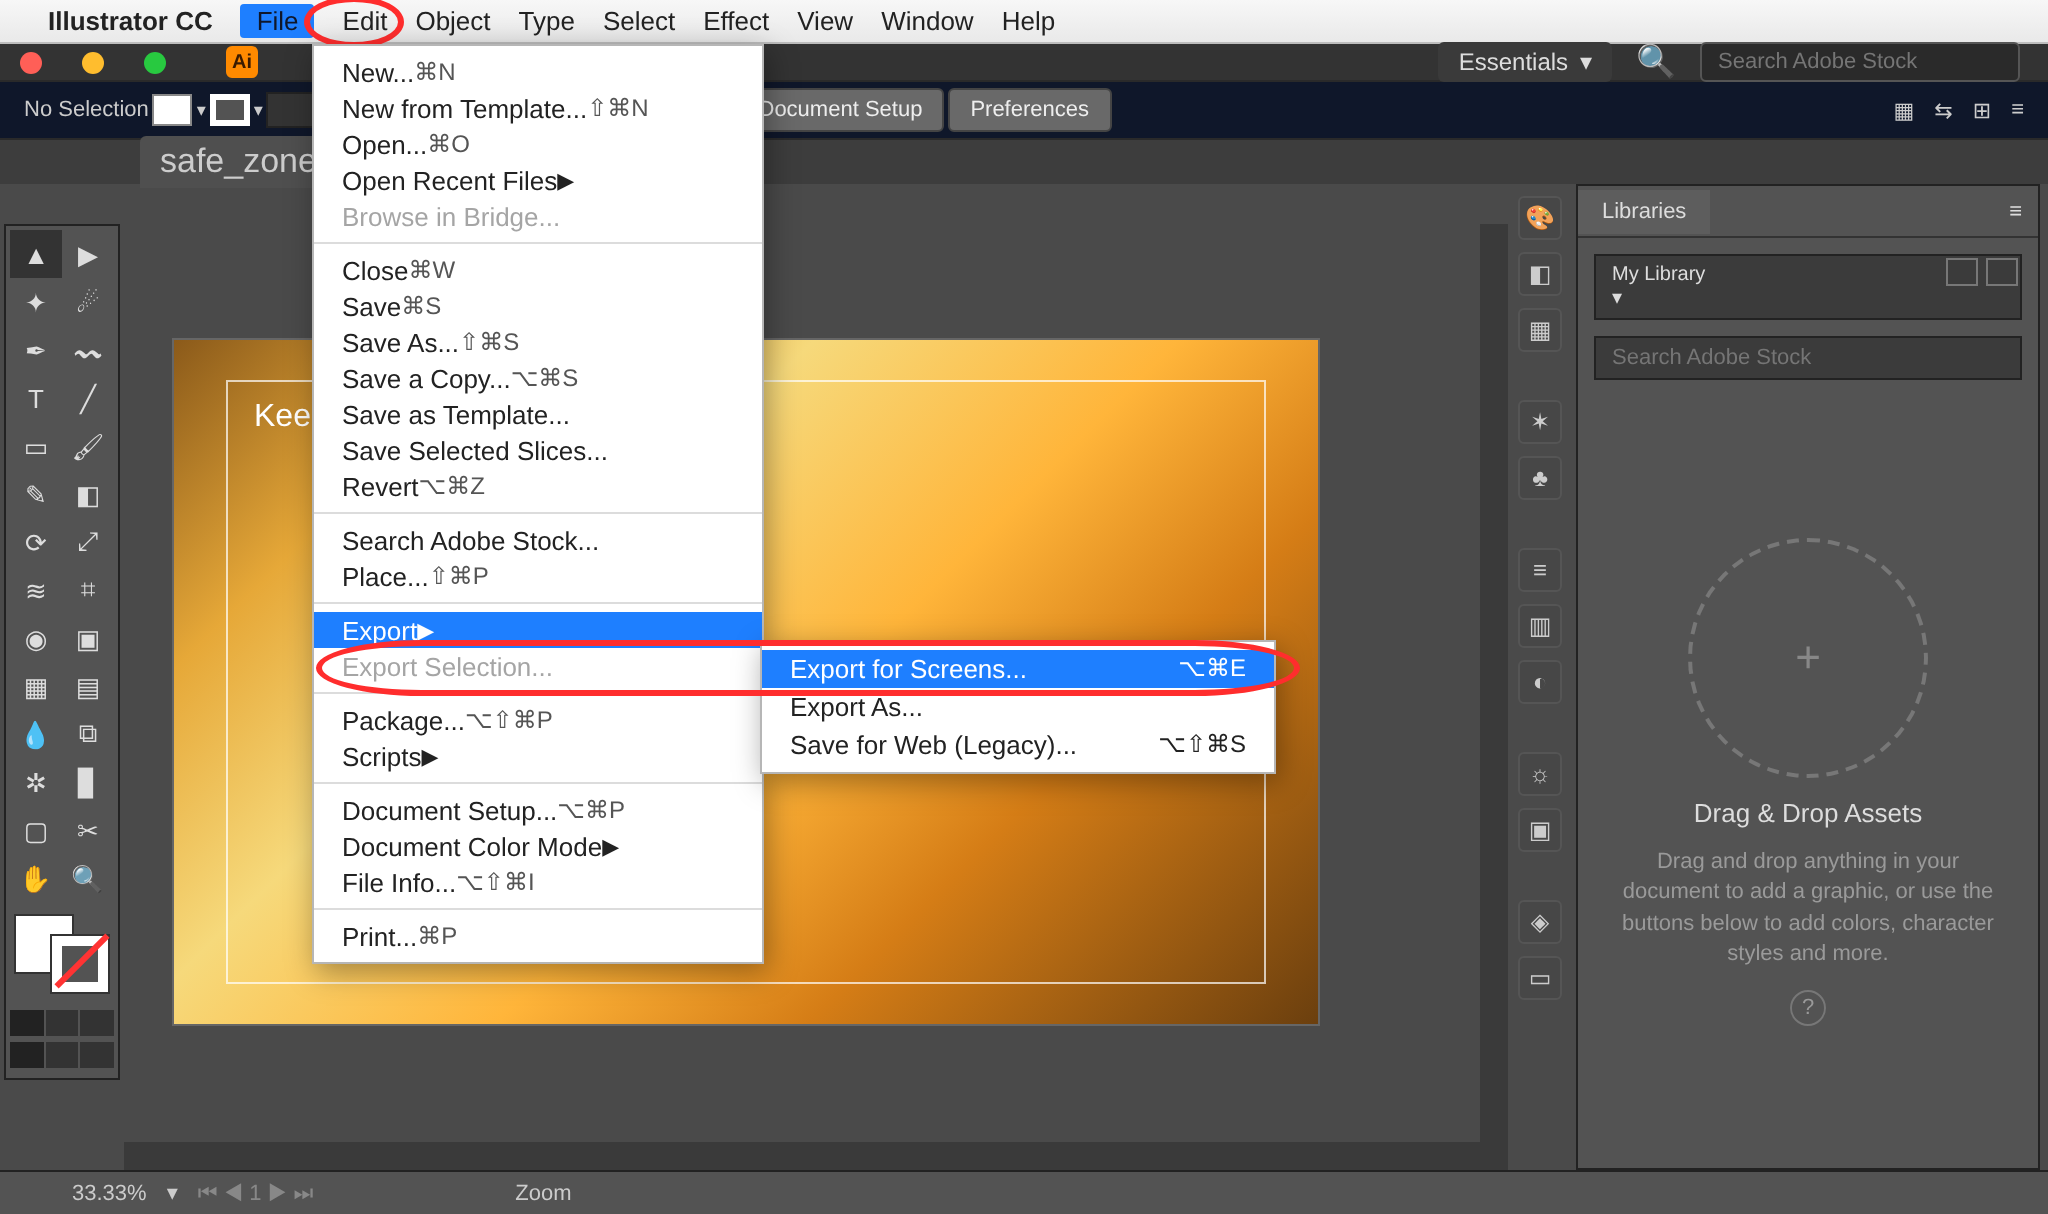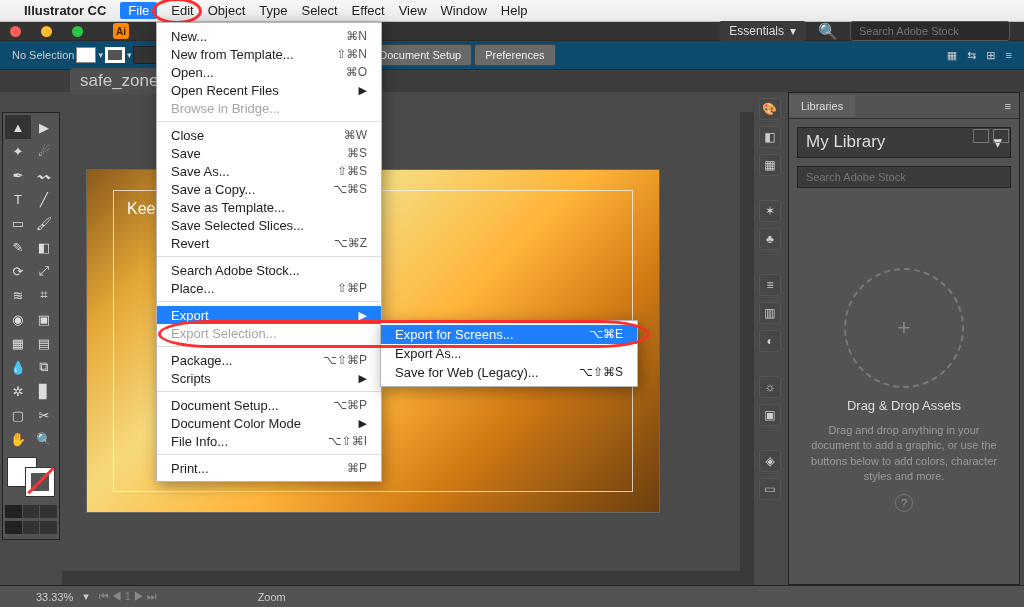--- a/index.html
+++ b/index.html
@@ -2,35 +2,35 @@
 <html><head>
 <meta charset="utf-8">
 <style>
 * { margin: 0; padding: 0; box-sizing: border-box; font-family: -apple-system, "Helvetica Neue", Arial, sans-serif; }
 body { width: 1024px; height: 607px; background: #4a4a4a; overflow: hidden; position: relative; }
 
 
 .mac-menubar { height: 22px; background: linear-gradient(#f7f7f7,#e9e9e9); display: flex; align-items: center; font-size: 13px; color: #222; padding: 0 10px; gap: 14px; border-bottom: 1px solid #bdbdbd;}
 .mac-menubar .apple { font-size: 14px; }
 .mac-menubar .app-name { font-weight: 600; }
-.mac-menubar .mitem.highlight { background: #1e7fff; color: #ffffff; padding: 1px 8px; border-radius: 2px; }
+.mac-menubar .mitem.highlight { background: #1e7fff; color: #0f172a; padding: 1px 8px; border-radius: 2px; }
 
 .highlight-circle { position: absolute; border: 3px solid #ff2d2d; border-radius: 50%; pointer-events: none; }
 
 
 .app-top { height: 18px; background: #333; display: flex; align-items: center; gap: 20px; padding-left: 10px;}
 .tl { width: 11px; height: 11px; border-radius: 50%; }
 .tl.r{background:#ff5f57}.tl.y{background:#ffbd2e}.tl.g{background:#28c940}
 .ai-badge { width: 16px; height: 16px; margin-left: 10px; background: #ff8a00; color:#3a1b00; font-weight:700; font-size:10px; display:flex; align-items:center; justify-content:center; border-radius:3px;}
 .top-right { margin-left: auto; display:flex; align-items:center; gap:12px; padding-right:14px;}
 .workspace-btn { background:#3a3a3a; color:#ddd; font-size:12px; padding:3px 10px; border-radius:3px; display:flex; align-items:center; gap:6px;}
 .search-stock { background:#2a2a2a; border:1px solid #555; color:#888; font-size:11px; padding:3px 8px; border-radius:3px; width:160px;}
 
 
-.control-bar { height: 30px; background: #0c4a6e; display:flex; align-items:center; padding:0 12px; gap:2px; font-size:11px; color:#ccc; border-top:1px solid #2a2a2a; border-bottom:1px solid #2a2a2a;}
+.control-bar { height: 30px; background: #0f172a; display:flex; align-items:center; padding:0 12px; gap:2px; font-size:11px; color:#ccc; border-top:1px solid #2a2a2a; border-bottom:1px solid #2a2a2a;}
 .control-bar .swatch { width:20px; height:16px; background:#fff; border:1px solid #888;}
 .stroke-sel{ width:60px; height:18px; background:#333; border:1px solid #222; display:flex; align-items:center; justify-content:center; color:#ccc; font-size:10px;}
 .btn-dark { background:#696969; color:#eee; font-size:11px; padding:4px 10px; border-radius:3px; border:1px solid #444;}
 .control-icons { margin-left:auto; display:flex; gap:10px; color:#ccc;}
 
 
 .doc-tabs { height: 22px; background: #3d3d3d; display:flex; align-items:center; padding-left: 70px; font-size:17px; color:#ccc;}
 .doc-tab { background:#4f4f4f; padding:3px 14px 3px 10px; border-radius:3px 3px 0 0; display:flex; align-items:center; gap:10px;}
 
 
@@ -56,33 +56,33 @@
 .canvas-scroll-h{position:absolute; left:0; right:14px; bottom:0; height:14px; background:#3a3a3a;}
 
 
 .right-strip { position:absolute; right:240px; top:92px; width:28px; display:flex; flex-direction:column; gap:6px; align-items:center; padding-top:6px;}
 .right-strip .ic { width:22px; height:22px; border:1px solid #555; border-radius:3px; display:flex; align-items:center; justify-content:center; color:#ccc; font-size:12px; background:#474747;}
 
 
 .lib-panel { position:absolute; right:4px; top:92px; width:232px; bottom:22px; background:#535353; border:1px solid #222; display:flex; flex-direction:column;}
 .lib-tabs { display:flex; align-items:center; height:26px; border-bottom:1px solid #333; font-size:11px; color:#ddd;}
 .lib-tabs .tab{ padding:5px 12px; background:#5d5d5d;}
-.lib-select { margin:8px; background:#3b3b3b; border:1px solid #222; color:#ddd; font-size:17px; padding:4px 8px; display:flex; justify-content:space-between;}
+.lib-select { margin:8px; background:#3b3b3b; border:1px solid #222; color:#ddd; font-size:10px; padding:4px 8px; display:flex; justify-content:space-between;flex-direction:column;}
 .lib-search { margin:0 8px 8px; background:#3b3b3b; border:1px solid #222; color:#888; font-size:11px; padding:4px 8px;}
 .lib-body { flex:1; display:flex; flex-direction:column; align-items:center; justify-content:center; padding:14px; text-align:center; color:#9a9a9a; font-size:11px; gap:10px;}
 .drop-circle{ width:120px; height:120px; border:2px dashed #777; border-radius:50%; display:flex; align-items:center; justify-content:center; color:#888; font-size:22px;}
 .view-icons{position:absolute; right:10px; top:36px; display:flex; gap:4px;}
 .view-icons div{width:16px; height:14px; border:1px solid #777;}
 
 
 .status-bar { position:absolute; left:0; right:0; bottom:0; height:22px; background:#535353; border-top:1px solid #222; display:flex; align-items:center; font-size:11px; color:#ccc; padding-left:36px; gap:10px;}
 
 
 .dropdown { position:absolute; left:156px; top:22px; width:226px; background:#fff; border:1px solid #b6b6b6; box-shadow:2px 4px 14px rgba(0,0,0,0.35); font-size:13px; color:#222; padding:4px 0;}
-.dropdown .row{ display:flex; justify-content:space-between; align-items:center; padding:2px 14px; height:18px; white-space:nowrap;}
+.dropdown .row{ display:flex; justify-content:flex-start; align-items:center; padding:2px 14px; height:18px; white-space:nowrap;}
 .dropdown .row .arrow{ font-size:11px; }
 .dropdown .row.disabled{ color:#a5a5a5; }
 .dropdown .row.sel{ background:#1e7fff; color:#fff;}
 .dropdown hr{ border:none; border-top:1px solid #dcdcdc; margin:4px 0;}
 .dropdown .sc{ font-size:12px; color:#555; font-family:inherit;}
 
 .submenu { position:absolute; left:380px; top:320px; width:258px; background:#fff; border:1px solid #b6b6b6; box-shadow:2px 4px 14px rgba(0,0,0,0.35); font-size:13px; color:#222; padding:4px 0;}
 .submenu .row{ display:flex; justify-content:space-between; padding:2px 14px; height:19px;}
 .submenu .row.sel{ background:#1e7fff; color:#fff;}
 .submenu .sc{ font-size:12px;}

